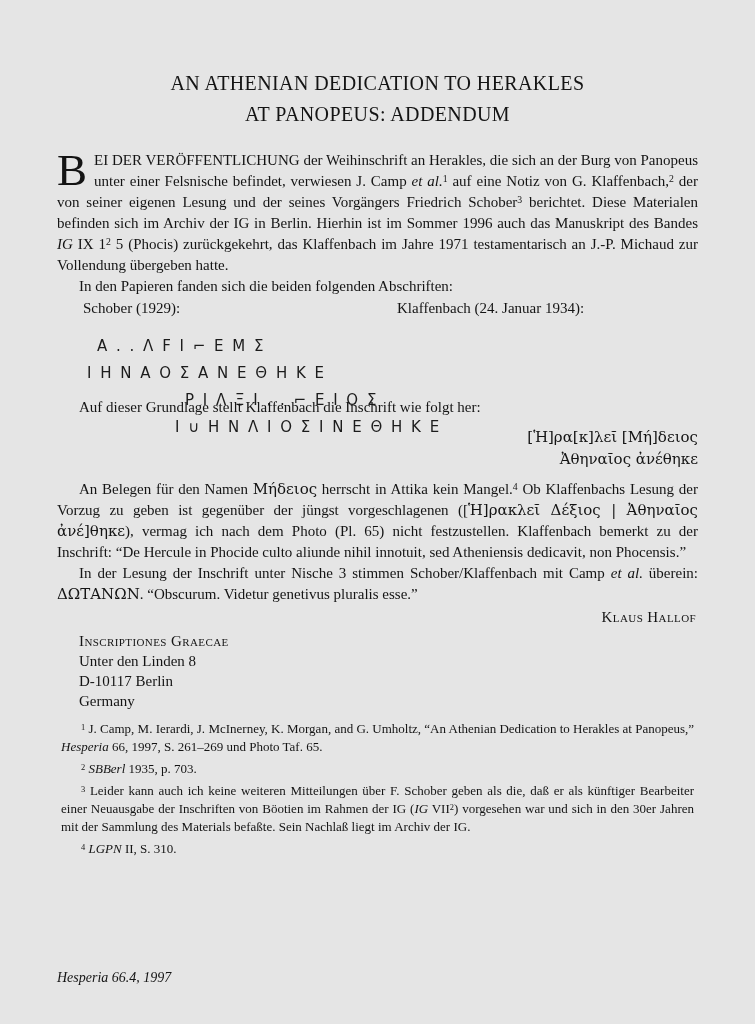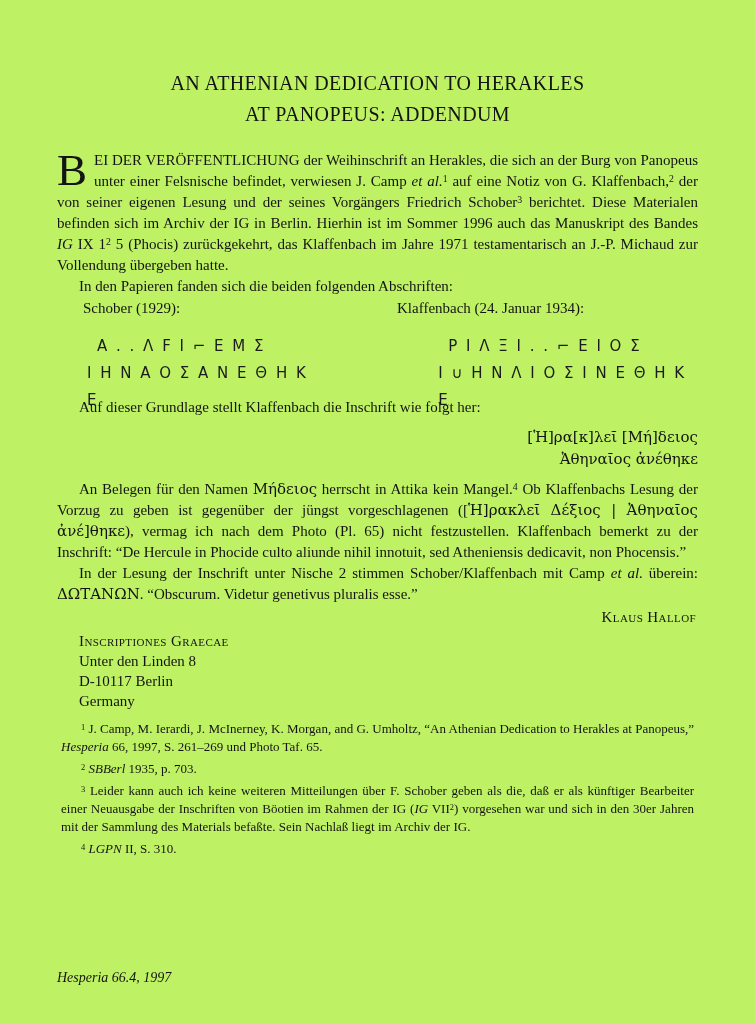--- a/index.html
+++ b/index.html
@@ -1,35 +1,35 @@
 <!DOCTYPE html>
 <html><head>
 <meta charset="utf-8">
 <style>
   html,body{margin:0;padding:0;background:#ffffff;}
   .page{
     width:755px;height:1024px;box-sizing:border-box;position:relative;overflow:hidden;
-    background:#bef264;color:#141414;
+    background:#e5e5e5;color:#141414;
     font-family:"Liberation Serif",serif;
     font-size:15px;line-height:21px;
     padding:68px 57px 0 57px;
   }
   .title{margin:0 0 20px 0;font-weight:normal;text-align:center;font-size:20px;line-height:31px;letter-spacing:0.4px;}
   .title .tl{display:block;}
   p.body{margin:0;text-align:justify;}
   .indent{text-indent:22px;}
   .dropcap{float:left;font-size:45px;line-height:37px;padding:2px 7px 0 0;}
   sup{font-size:65%;line-height:0;position:relative;top:-0.4em;vertical-align:baseline;}
   .it{font-style:italic;}
   .greek{font-family:"DejaVu Serif",serif;text-align:right;}
   .sc{font-variant:small-caps;letter-spacing:0.4px;}
   .labels-row{position:relative;height:21px;margin-top:1px;}
   .lbl-left{margin-left:26px;}
   .lbl-right{position:absolute;left:340px;top:0;}
-  .facsimile-row{display:flex;margin-top:14px;height:64px;}
+  .facsimile-row{display:flex;margin-top:14px;height:64px;flex-direction:column;}
   .fac{font-family:"DejaVu Sans",sans-serif;font-size:15px;letter-spacing:2px;line-height:27px;color:#1c1c1c;}
   .fac-left{margin-left:40px;}
   .fac-right{margin-left:128px;}
   .fac-line2{margin-left:-10px;}
   .spaced{margin-top:26px;}
   .inscription{padding-left:228px;margin:8px 0 9px 0;line-height:22px;}
   .signature{text-align:right;margin-top:2px;padding-right:2px;}
   .address{margin-top:3px;line-height:20px;margin-left:22px;}
   .footnotes{margin-top:9px;font-size:13px;line-height:18px;}
   .footnotes p.fn{margin:4px;text-align:justify;text-indent:20px;}
@@ -70,21 +70,21 @@
 
   <p class="body indent spaced">Auf dieser Grundlage stellt Klaffenbach die Inschrift wie folgt her:</p>
 
   <div class="inscription">
     <div class="greek">[Ἡ]ρα[κ]λεῖ [Μή]δειος</div>
     <div class="greek">Ἀθηναῖος ἀνέθηκε</div>
   </div>
 
   <p class="body indent"><span>An Belegen für den Namen </span><span class="greek">Μήδειος</span><span> herrscht in Attika kein Mangel.</span><sup>4</sup><span> Ob Klaffenbachs Lesung der Vorzug zu geben ist gegenüber der jüngst vorgeschlagenen ([</span><span class="greek">Ἡ]ρακλεῖ Δέξιος | Ἀθηναῖος ἀνέ]θηκε</span><span>), vermag ich nach dem Photo (Pl. 65) nicht festzustellen. Klaffenbach bemerkt zu der Inschrift: “De Hercule in Phocide culto aliunde nihil innotuit, sed Atheniensis dedicavit, non Phocensis.”</span></p>
 
-  <p class="body indent"><span>In der Lesung der Inschrift unter Nische 2 stimmen Schober/Klaffenbach mit Camp </span><span class="it">et al.</span><span> überein: </span><span class="greek">ΔΩΤΑΝΩΝ</span><span>. “Obscurum. Videtur genetivus pluralis esse.”</span></p>
+  <p class="body indent"><span>In der Lesung der Inschrift unter Nische 3 stimmen Schober/Klaffenbach mit Camp </span><span class="it">et al.</span><span> überein: </span><span class="greek">ΔΩΤΑΝΩΝ</span><span>. “Obscurum. Videtur genetivus pluralis esse.”</span></p>
 
   <div class="signature sc">Klaus Hallof</div>
 
   <div class="address">
     <div class="sc">Inscriptiones Graecae</div>
     <div>Unter den Linden 8</div>
     <div>D-10117 Berlin</div>
     <div>Germany</div>
   </div>
 

